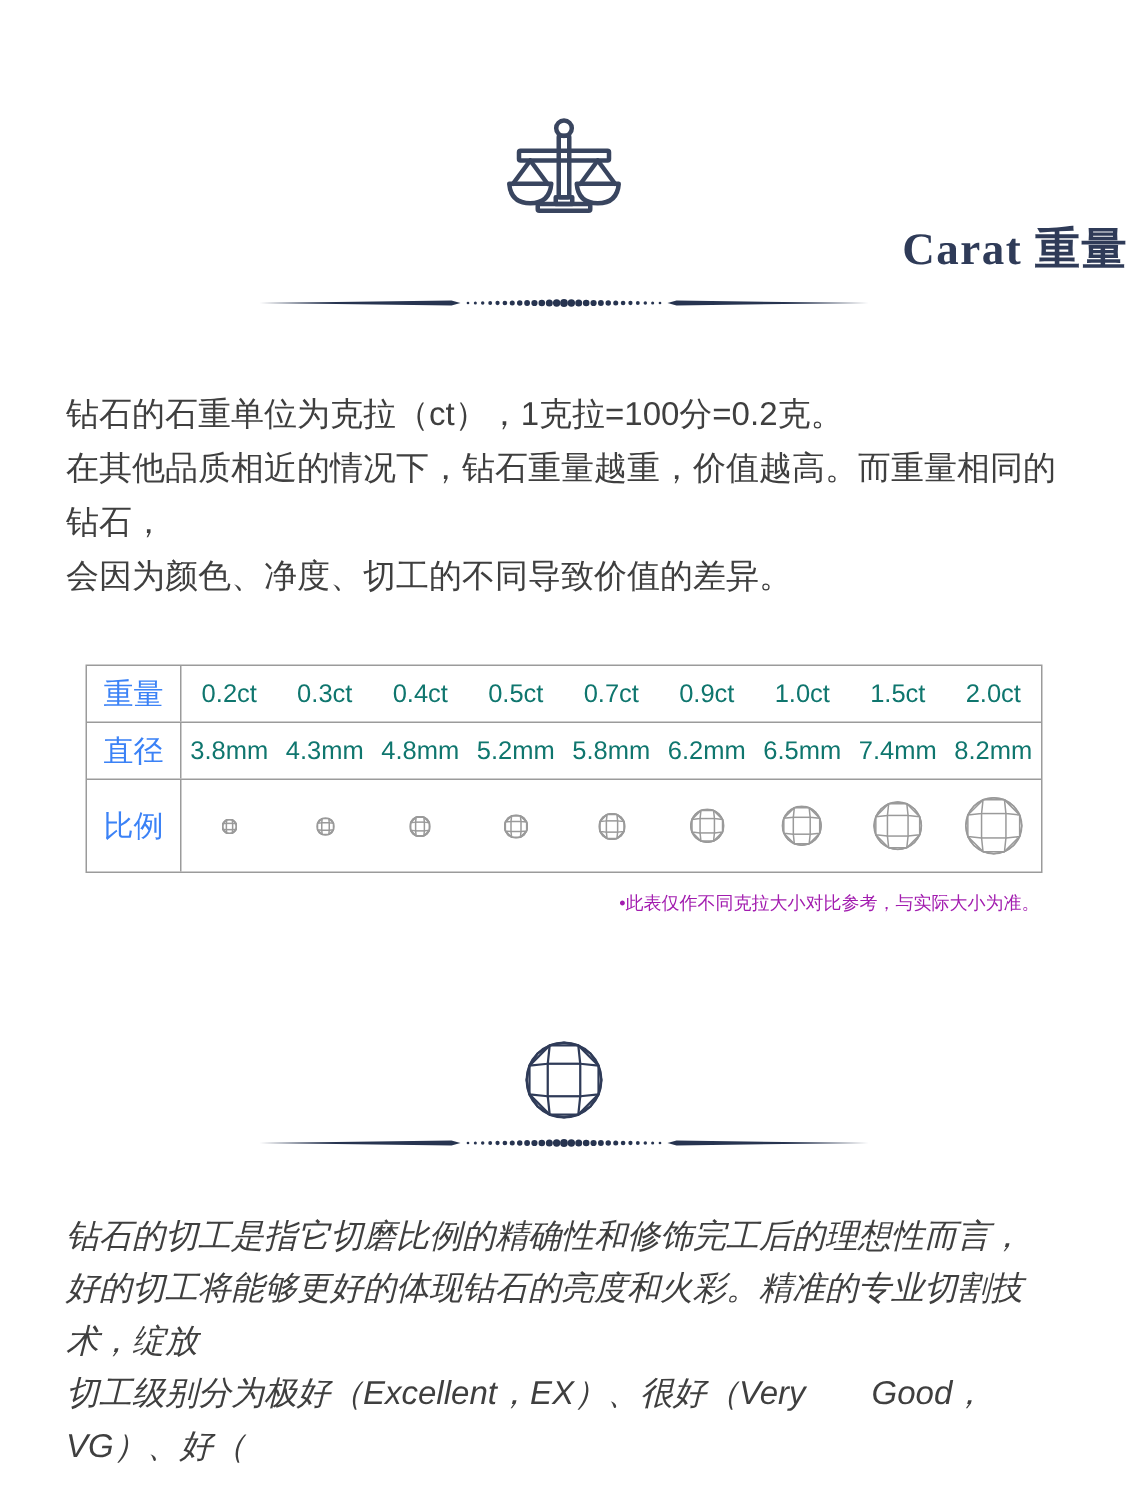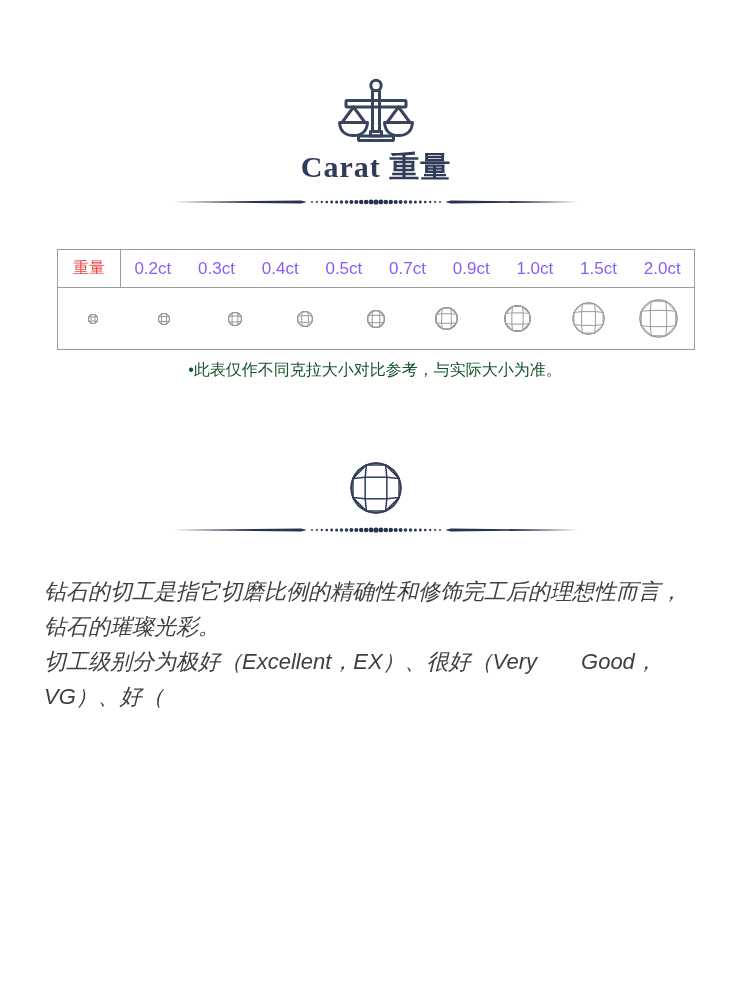--- a/index.html
+++ b/index.html
@@ -5,21 +5,21 @@
   html,body{margin:0;padding:0;}
   body{
     width:752px;height:995px;background:#ffffff;overflow:hidden;
     font-family:"Liberation Sans","DejaVu Sans",sans-serif;
     -webkit-font-smoothing:antialiased;
   }
   .section{width:752px;}
   .icon-wrap{display:flex;justify-content:center;}
   .carat-icon-wrap{padding-top:78px;}
   .section-title{
-    margin-top:6px;text-align:center;
+    margin-top:6px;text-align:right;
     font-family:"Liberation Serif","DejaVu Serif",serif;
     font-size:30px;line-height:38px;font-weight:600;
     color:#2f3b58;letter-spacing:1px;
   }
   .divider-wrap{margin-top:10px;display:flex;justify-content:center;height:12px;}
   .text-block{margin:50px 0 0 44px;width:672px;}
   .tline{
     font-size:22px;line-height:36px;color:#3f3f3f;
     white-space:pre-wrap;
   }
@@ -30,30 +30,30 @@
     margin:41px 0 0 57px;width:636px;
     border:1px solid #9b9b9b;
   }
   .trow{display:flex;border-top:1px solid #9b9b9b;}
   .trow:first-child{border-top:none;}
   .trow-weight,.trow-diameter{height:37px;}
   .trow-proportion{height:61px;}
   .tlabel{
     width:62px;flex:0 0 62px;border-right:1px solid #9b9b9b;
     display:flex;align-items:center;justify-content:center;
-    font-size:16px;color:#ef4444;
+    font-size:20px;color:#3b82f6;
   }
   .tcells{flex:1;display:flex;}
   .tcell{
     flex:1;display:flex;align-items:center;justify-content:center;
-    font-size:17px;color:#8b5cf6;
+    font-size:17px;color:#0f766e;
   }
   .footnote{
     margin-left:57px;width:636px;margin-top:12px;
-    text-align:center;font-size:16px;line-height:16px;color:#14532d;
+    text-align:right;font-size:12px;line-height:16px;color:#a21caf;
   }
   .cut-icon-wrap{padding-top:84px;}
   svg{display:block;}
 </style>
 </head>
 <body>
 
 <div class="section">
 
   <div class="icon-wrap carat-icon-wrap">
@@ -99,37 +99,57 @@
         <circle cx="239.5" cy="6" r="1.68" fill="#273450"></circle>
         <circle cx="244.4" cy="6" r="1.55" fill="#273450"></circle>
         <circle cx="249.3" cy="6" r="1.42" fill="#273450"></circle>
         <circle cx="254.2" cy="6" r="1.29" fill="#273450"></circle>
         <circle cx="259.2" cy="6" r="1.16" fill="#273450"></circle>
         <circle cx="264.1" cy="6" r="1.03" fill="#273450"></circle>
         <circle cx="269.0" cy="6" r="0.90" fill="#273450"></circle>
       </svg>
   </div>
 
+  <div class="text-block">
+      <div class="tline">钻石的石重单位为克拉（ct），1克拉=100分=0.2克。</div>
+      <div class="tline">在其他品质相近的情况下，钻石重量越重，价值越高。而重量相同的钻石，</div>
+      <div class="tline">会因为颜色、净度、切工的不同导致价值的差异。</div>
+    </div>
 
   <div class="size-table">
     <div class="trow trow-weight">
       <div class="tlabel">重量</div>
       <div class="tcells">
           <div class="tcell">0.2ct</div>
           <div class="tcell">0.3ct</div>
           <div class="tcell">0.4ct</div>
           <div class="tcell">0.5ct</div>
           <div class="tcell">0.7ct</div>
           <div class="tcell">0.9ct</div>
           <div class="tcell">1.0ct</div>
           <div class="tcell">1.5ct</div>
           <div class="tcell">2.0ct</div>
         </div>
     </div>
+    <div class="trow trow-diameter">
+      <div class="tlabel">直径</div>
+      <div class="tcells">
+          <div class="tcell">3.8mm</div>
+          <div class="tcell">4.3mm</div>
+          <div class="tcell">4.8mm</div>
+          <div class="tcell">5.2mm</div>
+          <div class="tcell">5.8mm</div>
+          <div class="tcell">6.2mm</div>
+          <div class="tcell">6.5mm</div>
+          <div class="tcell">7.4mm</div>
+          <div class="tcell">8.2mm</div>
+        </div>
+    </div>
     <div class="trow trow-proportion">
+      <div class="tlabel">比例</div>
       <div class="tcells">
           <div class="tcell">
             <svg viewBox="0 0 48 48" width="10" height="10" fill="none" stroke="#9a9a9a" stroke-width="4.80">
               <circle cx="24" cy="24" r="23"></circle>
               <polygon points="45.25,15.2 32.8,2.75 15.2,2.75 2.75,15.2 2.75,32.8 15.2,45.25 32.8,45.25 45.25,32.8"></polygon>
               <rect x="14" y="14" width="20" height="20"></rect>
               <path d="M45.25,15.2L47,24L45.25,32.8M32.8,2.75L40.26,7.74L45.25,15.2M15.2,2.75L24,1L32.8,2.75M2.75,15.2L7.74,7.74L15.2,2.75M2.75,32.8L1,24L2.75,15.2M15.2,45.25L7.74,40.26L2.75,32.8M32.8,45.25L24,47L15.2,45.25M45.25,32.8L40.26,40.26L32.8,45.25M34,14L45.25,15.2M34,14L32.8,2.75M14,14L15.2,2.75M14,14L2.75,15.2M14,34L2.75,32.8M14,34L15.2,45.25M34,34L32.8,45.25M34,34L45.25,32.8"></path>
             </svg>
           </div>
           <div class="tcell">
@@ -245,17 +265,17 @@
         <circle cx="249.3" cy="6" r="1.42" fill="#273450"></circle>
         <circle cx="254.2" cy="6" r="1.29" fill="#273450"></circle>
         <circle cx="259.2" cy="6" r="1.16" fill="#273450"></circle>
         <circle cx="264.1" cy="6" r="1.03" fill="#273450"></circle>
         <circle cx="269.0" cy="6" r="0.90" fill="#273450"></circle>
       </svg>
   </div>
 
   <div class="text-block cut-text">
       <div class="tline">钻石的切工是指它切磨比例的精确性和修饰完工后的理想性而言，</div>
-      <div class="tline">钻石的璀璨光彩。</div>
+      <div class="tline">好的切工将能够更好的体现钻石的亮度和火彩。精准的专业切割技术，绽放</div>
       <div class="tline">切工级别分为极好（Excellent，EX）、很好（Very　　Good，VG）、好（</div>
     </div>
 
 </div>
 
 </body></html>

